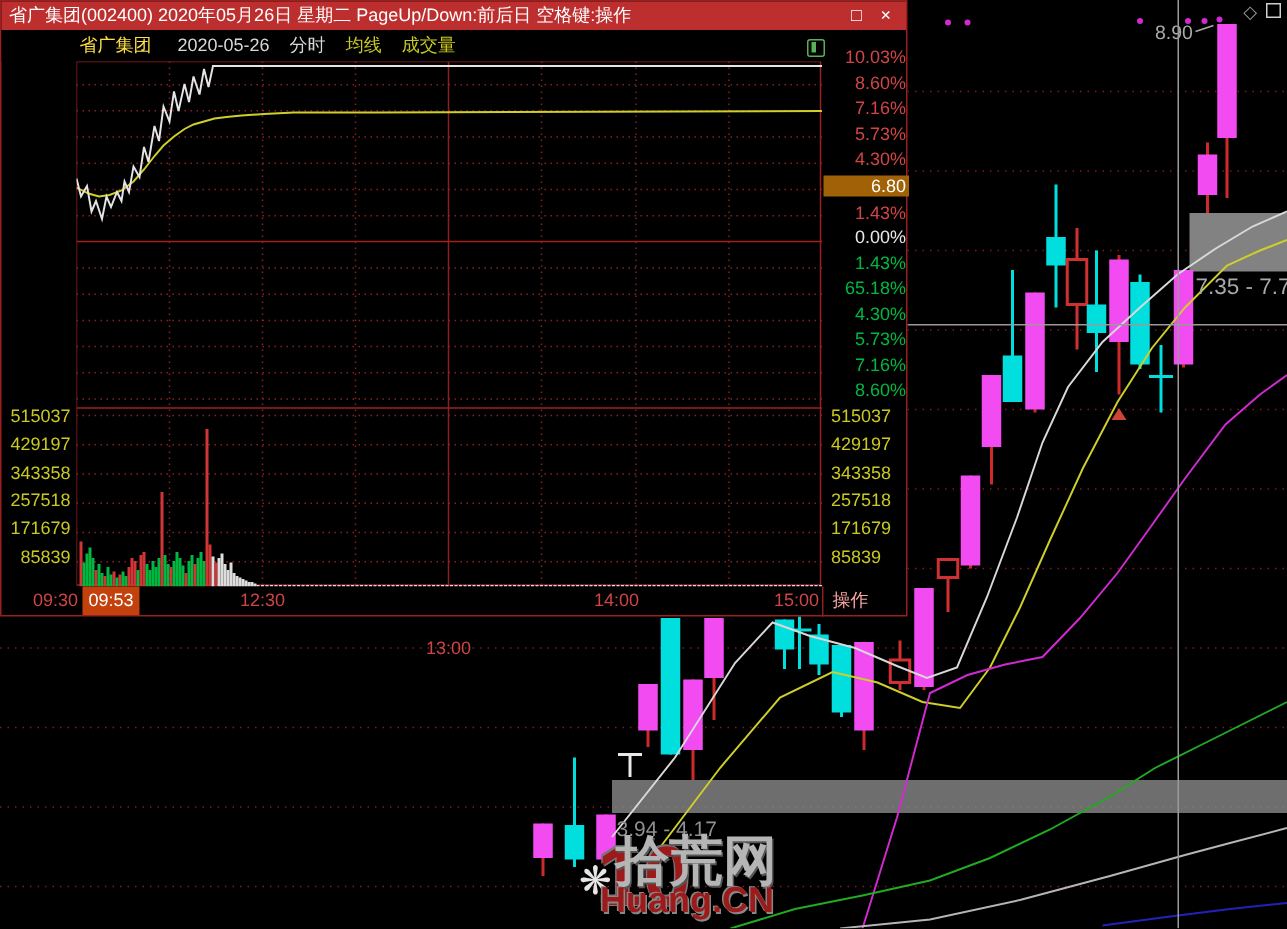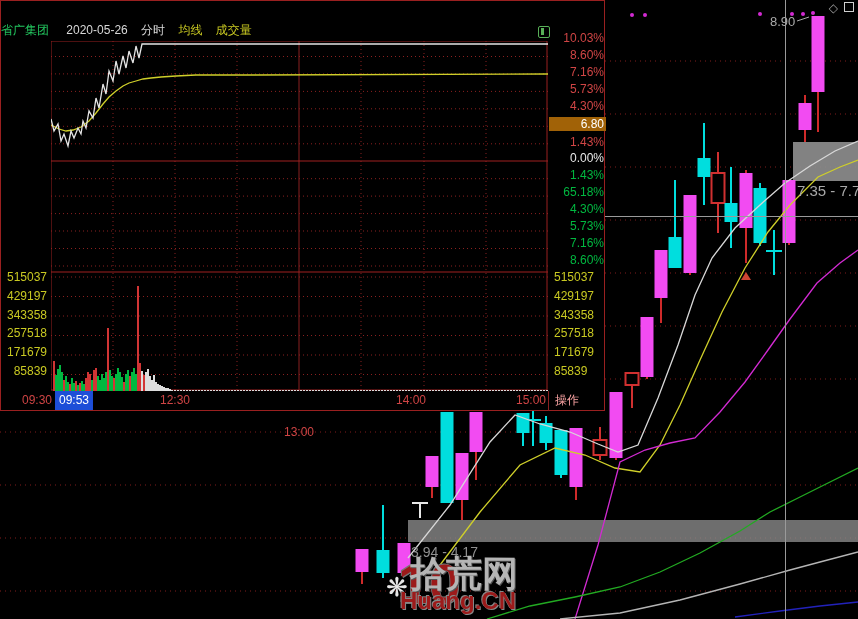--- a/index.html
+++ b/index.html
@@ -10,40 +10,40 @@
   
   #ov{position:absolute;left:0;top:0;width:605px;height:411px;background:#000;
       border:1px solid #9a2020;box-sizing:border-box;z-index:10;}
   #ov-title{position:absolute;left:0;top:0;width:100%;height:19px;background:#bd2f2f;
       color:#fff;font-size:12px;line-height:19px;white-space:nowrap;}
   #ov-title .tx{padding-left:5px;}
   #ov-ctrl{position:absolute;right:10px;top:0;height:19px;line-height:18px;color:#fff;font-size:12px;}
   #ov-ctrl span{margin-left:9px;cursor:default;}
   #ov-sub{position:absolute;left:0;top:19px;width:100%;height:21px;background:#000;
       font-size:12px;line-height:21px;white-space:nowrap;}
-  #ov-sub .stock{color:#22c55e;}
+  #ov-sub .stock{color:#fde047;margin-left:52px;}
   #ov-sub .date{color:#d8d8d8;margin-left:14px;}
   #ov-sub .view{color:#d8d8d8;margin-left:10px;}
   #ov-sub .ma{color:#c9c922;margin-left:10px;}
   #ov-sub .vol{color:#c9c922;margin-left:10px;}
   #panel-ico{position:absolute;left:537px;top:25px;width:10px;height:10px;
       border:1px solid #58b058;border-radius:2px;}
   #panel-ico i{position:absolute;left:2px;top:1px;width:3px;height:7px;background:#58b058;}
   .col{position:absolute;display:flex;flex-direction:column;justify-content:space-between;
        font-size:12px;line-height:12px;}
   #col-price-l{left:2px;top:31px;width:44px;height:234px;text-align:right;}
   #col-pct-r{left:551px;top:31px;width:52px;height:234px;text-align:right;}
   #col-vol-l{left:2px;top:270px;width:44px;height:106px;text-align:right;}
   #col-vol-r{left:553px;top:270px;width:48px;height:106px;text-align:left;}
   .lr{color:#d04545;} .lg{color:#00b840;} .lw{color:#e8e8e8;} .ly{color:#c9c922;}
   .ltag{background:#a16207;color:#fff;padding:1px 2px 1px 3px;margin-left:-3px;width:52px;}
   #ov-chart{position:absolute;left:50px;top:40px;}
   #timerow{position:absolute;left:0;top:390px;width:605px;height:20px;font-size:12px;line-height:19px;}
   .tlab{position:absolute;transform:translateX(-50%);color:#cf4444;}
-  .tlab.hl{background:#1d4ed8;color:#fff;padding:0 4px;transform:translateX(-50%);}
+  .tlab.hl{background:#c2410c;color:#fff;padding:0 4px;transform:translateX(-50%);}
   #t-action{position:absolute;left:554px;top:0;color:#fca5a5;}
   #t-div{position:absolute;left:547px;top:0;width:1px;height:20px;background:#8a2020;}
   
   #wm{position:absolute;left:348px;top:554px;z-index:5;white-space:nowrap;}
   #wm .num{position:absolute;left:2px;top:2px;font-size:56px;font-weight:bold;color:#9c1a1a;
       line-height:56px;text-shadow:1px 1px 0 #777,-1px -1px 0 #777;margin-left:48px;}
   #wm .star{position:absolute;left:38px;top:18px;font-size:26px;color:#e6e6e6;}
   #wm .site{position:absolute;left:62px;top:2px;font-size:36px;font-weight:bold;color:#b5b5b5;
       line-height:36px;text-shadow:1px 1px 0 #555;}
   #wm .dom{position:absolute;left:52px;top:34px;font-size:24px;font-weight:bold;color:#9c1a1a;
@@ -169,20 +169,27 @@
   </div>
 
   <div id="wm">
     <span class="num">10</span>
     <span class="star">❋</span>
     <span class="site">拾荒网</span>
     <span class="dom">Huang.CN</span>
   </div>
 
   <div id="ov">
+    <div id="ov-title">
+      <span class="tx">省广集团(002400) 2020年05月26日 星期二 PageUp/Down:前后日 空格键:操作</span>
+      <span id="ov-ctrl">
+        <span>□</span>
+        <span>×</span>
+      </span>
+    </div>
     <div id="ov-sub">
       <span class="stock">省广集团</span>
       <span class="date">2020-05-26</span>
       <span class="view">分时</span>
       <span class="ma">均线</span>
       <span class="vol">成交量</span>
     </div>
     <div id="panel-ico">
         <i></i>
       </div>

